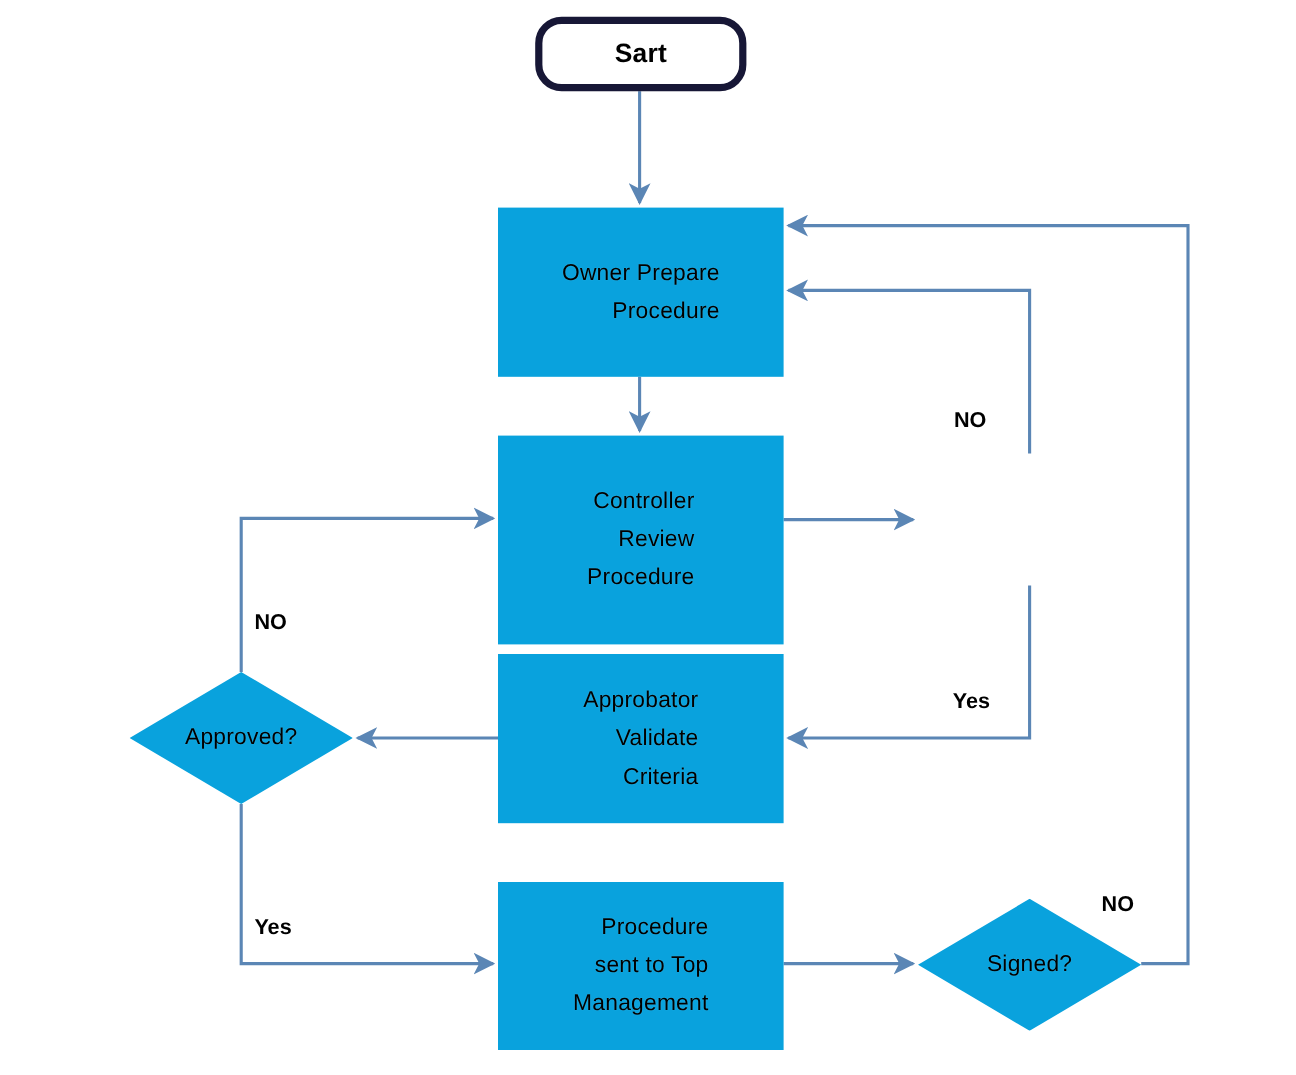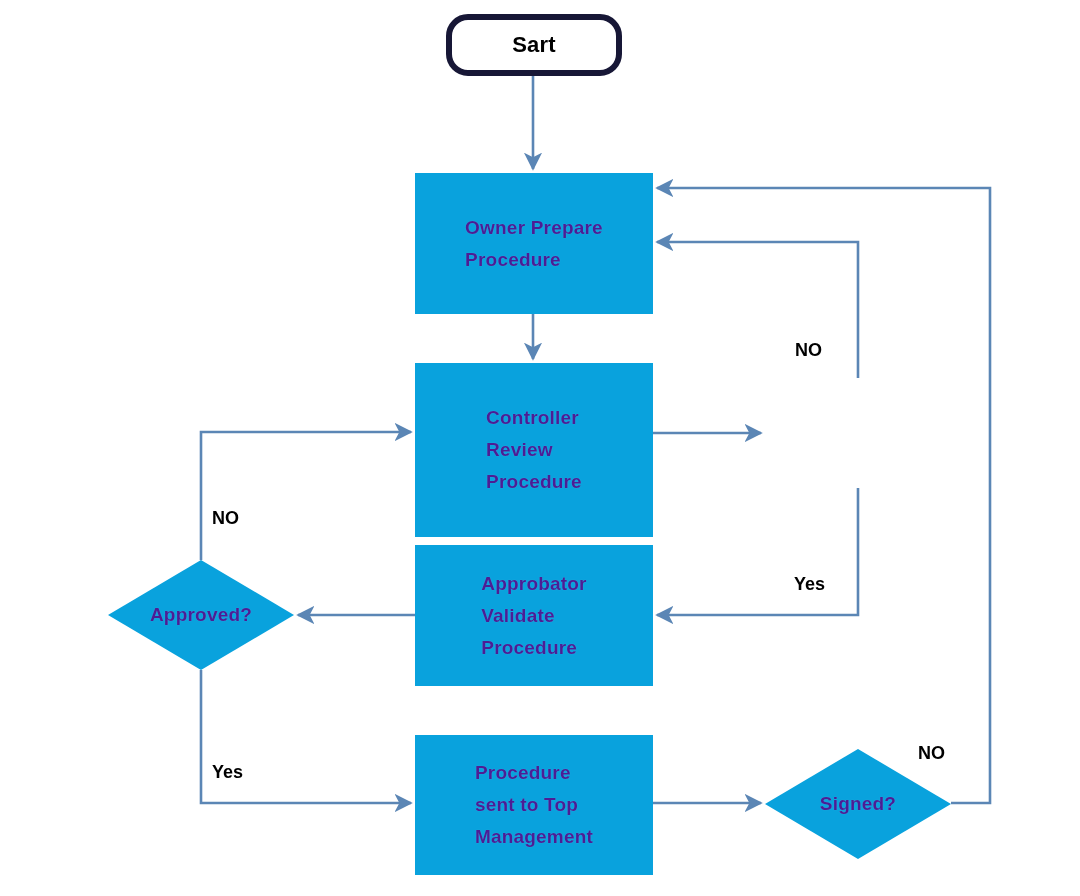--- a/index.html
+++ b/index.html
@@ -22,26 +22,26 @@
     left: 0;
     top: 0;
     width: 1080px;
     height: 896px;
   }
   .node {
     position: absolute;
     display: flex;
     align-items: center;
     justify-content: center;
-    text-align: left;
+    text-align: right;
     box-sizing: border-box;
   }
   .node-label {
-    color: #4c1d95;
-    font-weight: bold;
+    color: #000000;
+    font-weight: normal;
     font-size: 19px;
     line-height: 32px;
     letter-spacing: 0.2px;
     white-space: pre-line;
     text-shadow: 0 0 1px rgba(255,255,255,0.25);
   }
   .process {
     background: #09A2DD;
   }
   .terminator {
@@ -127,21 +127,21 @@
   <div class="node process" style="left: 415px; top: 363px; width: 238px; height: 174px;">
     <span class="node-label">Controller
 Review
 Procedure</span>
   </div>
 
 
   <div class="node process" style="left: 415px; top: 545px; width: 238px; height: 141px;">
     <span class="node-label">Approbator
 Validate
-Procedure</span>
+Criteria</span>
   </div>
 
   <div class="node decision" style="left: 108px; top: 560px; width: 186px; height: 110px;">
     <svg class="diamond-shape" viewBox="0 0 100 100" preserveAspectRatio="none">
       <polygon points="50,0 100,50 50,100 0,50" fill="#09A2DD"></polygon>
     </svg>
     <span class="node-label">Approved?</span>
   </div>
 
   <div class="node process" style="left: 415px; top: 735px; width: 238px; height: 140px;">

